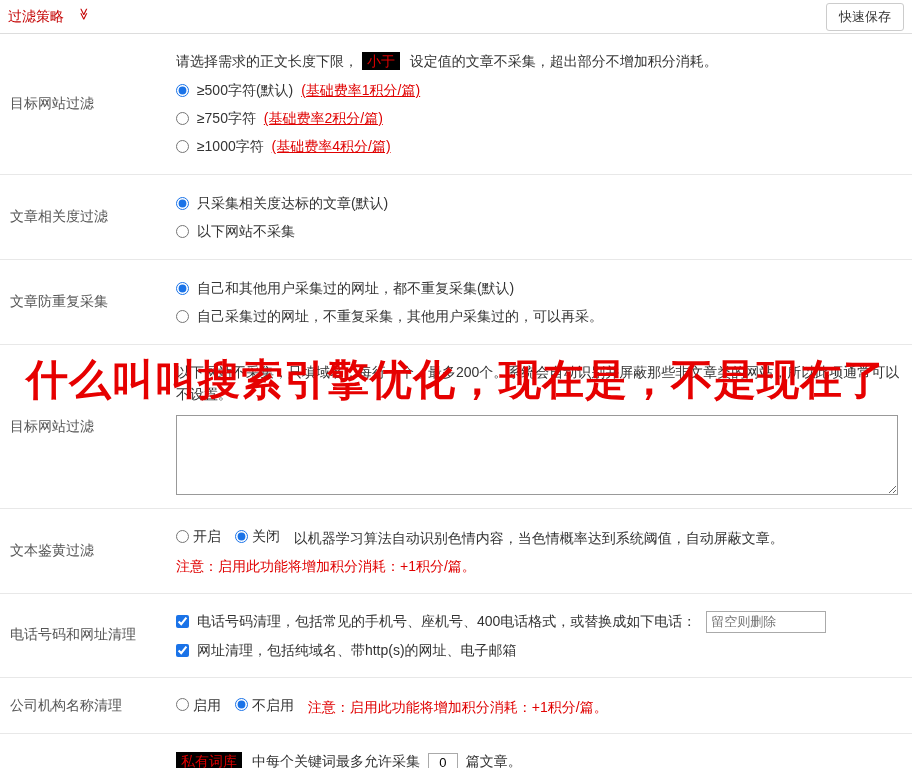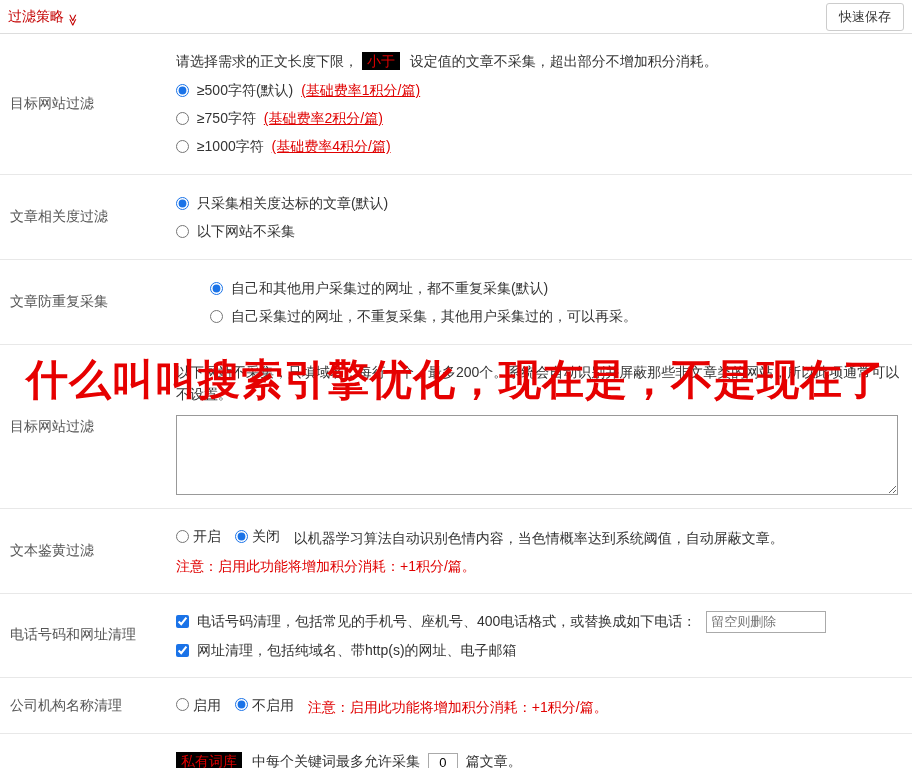--- a/index.html
+++ b/index.html
@@ -8,21 +8,21 @@
     width:912px;
     font-family:"Liberation Sans","DejaVu Sans",sans-serif;
     font-size:14px;
     color:#333;
     position:relative;
   }
   .header {
     display:flex; justify-content:space-between; align-items:center;
     padding:5px 8px; border-bottom:1px solid #ddd; height:34px;
   }
-  .page-title { color:#c40000; font-size:14px; display:flex; align-items:flex-end; gap:3px; cursor:pointer; }
+  .page-title { color:#c40000; font-size:14px; display:flex; align-items:flex-start; gap:14px; cursor:pointer; }
   .chevron { display:inline-block; transform:rotate(90deg); font-size:12px; line-height:1; }
   .save-btn {
     background:#fff; border:1px solid #ccc; border-radius:3px;
     padding:4px 12px; font-size:13px; color:#333; cursor:pointer;
     font-family:inherit;
   }
   .row { display:flex; border-bottom:1px solid #e8e8e8; }
   .row-label {
     width:170px; padding:8px 8px 8px 10px; color:#555;
     display:flex; align-items:center; flex-shrink:0;
@@ -46,21 +46,21 @@
   }
   input.count-input {
     width:30px; height:20px; border:1px solid #aaa; text-align:center;
     font-family:inherit; font-size:13px; margin:0 4px; vertical-align:middle;
   }
   .overlay-stamp {
     position:absolute; top:352px; left:26px; z-index:50;
     font-size:42px; font-weight:bold; color:#e60000;
     white-space:nowrap; pointer-events:none; letter-spacing:1px;
   }
-  .r1 { min-height:135px; } .r2 { min-height:68px; } .r3 { min-height:68px;gap:34px; }
+  .r1 { min-height:135px; } .r2 { min-height:68px; } .r3 { min-height:68px; }
   .r4 { min-height:150px; } .r5 { min-height:77px; } .r6 { min-height:65px; }
   .r7 { min-height:42px; } .r8 { min-height:128px; }
 </style>
 </head>
 <body>
 
 <div class="overlay-stamp">什么叫叫搜索引擎优化，现在是，不是现在了</div>
 
 <div class="header">
   <div class="page-title">

